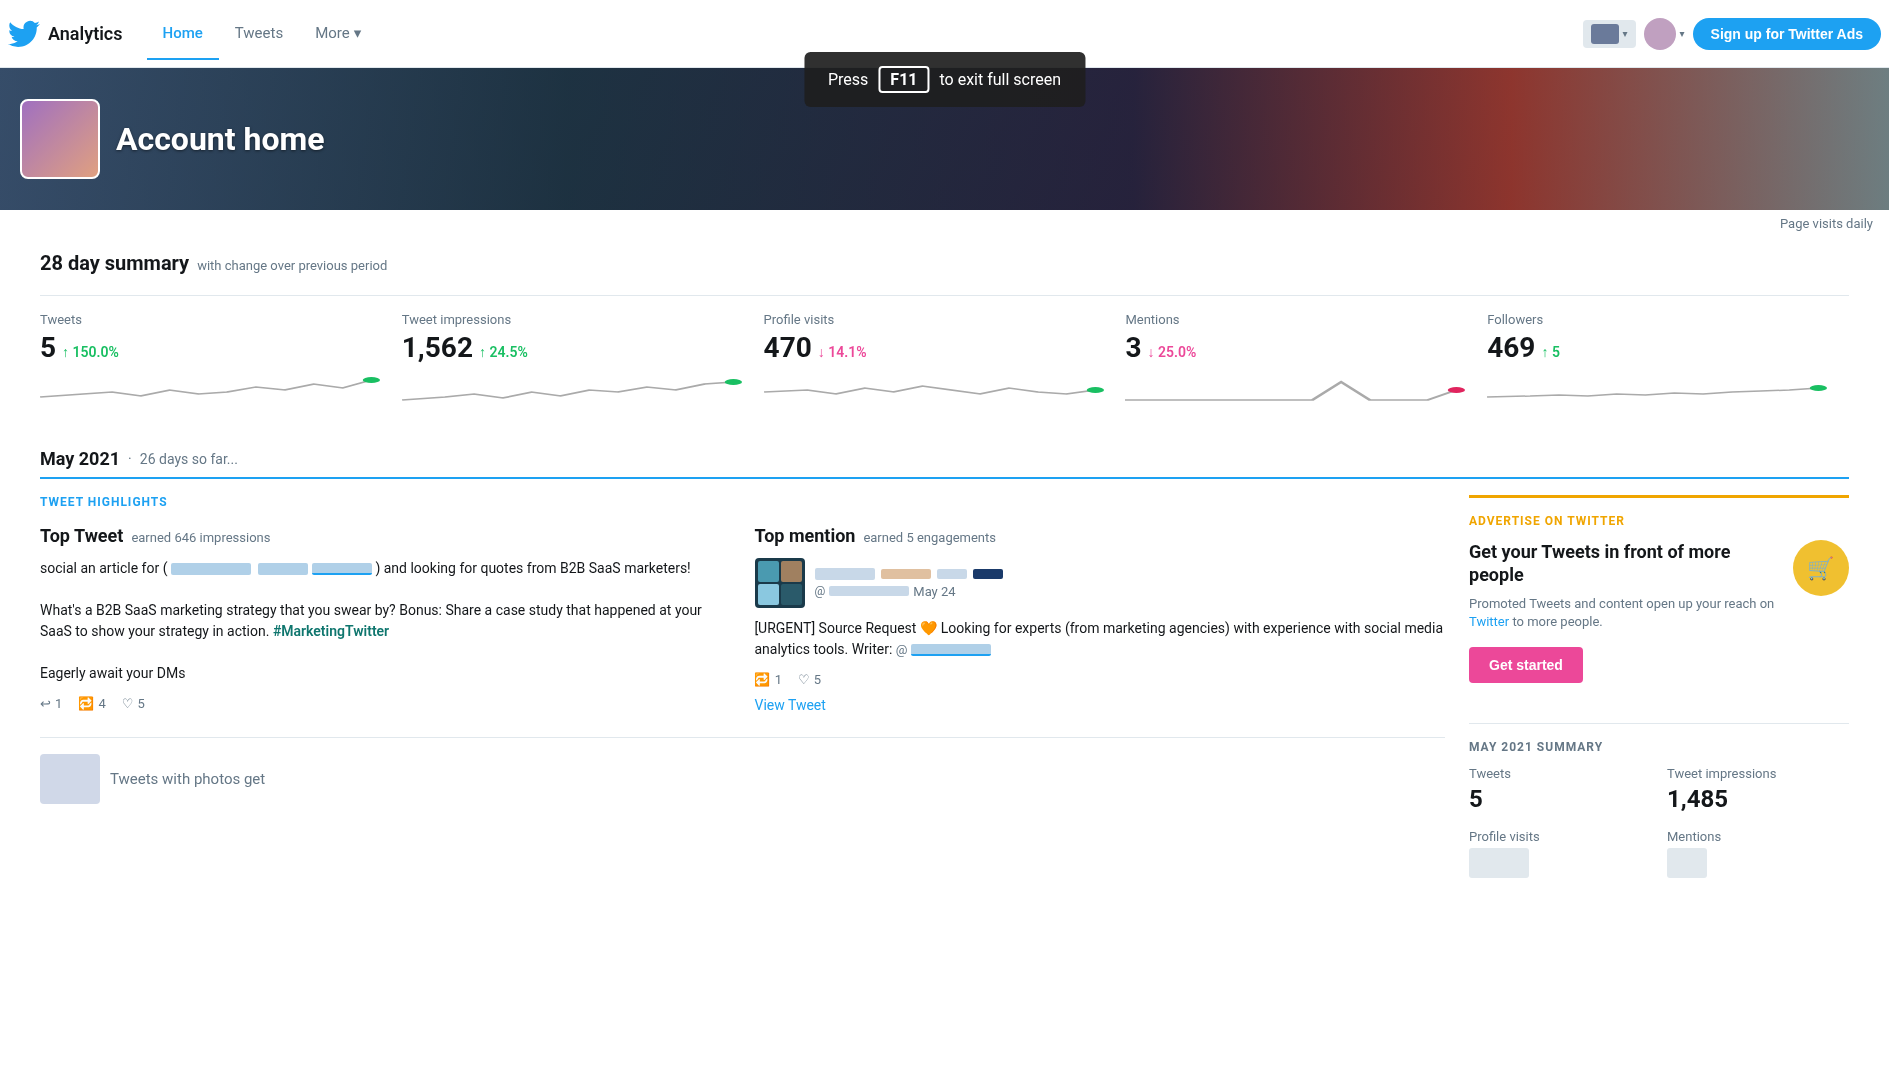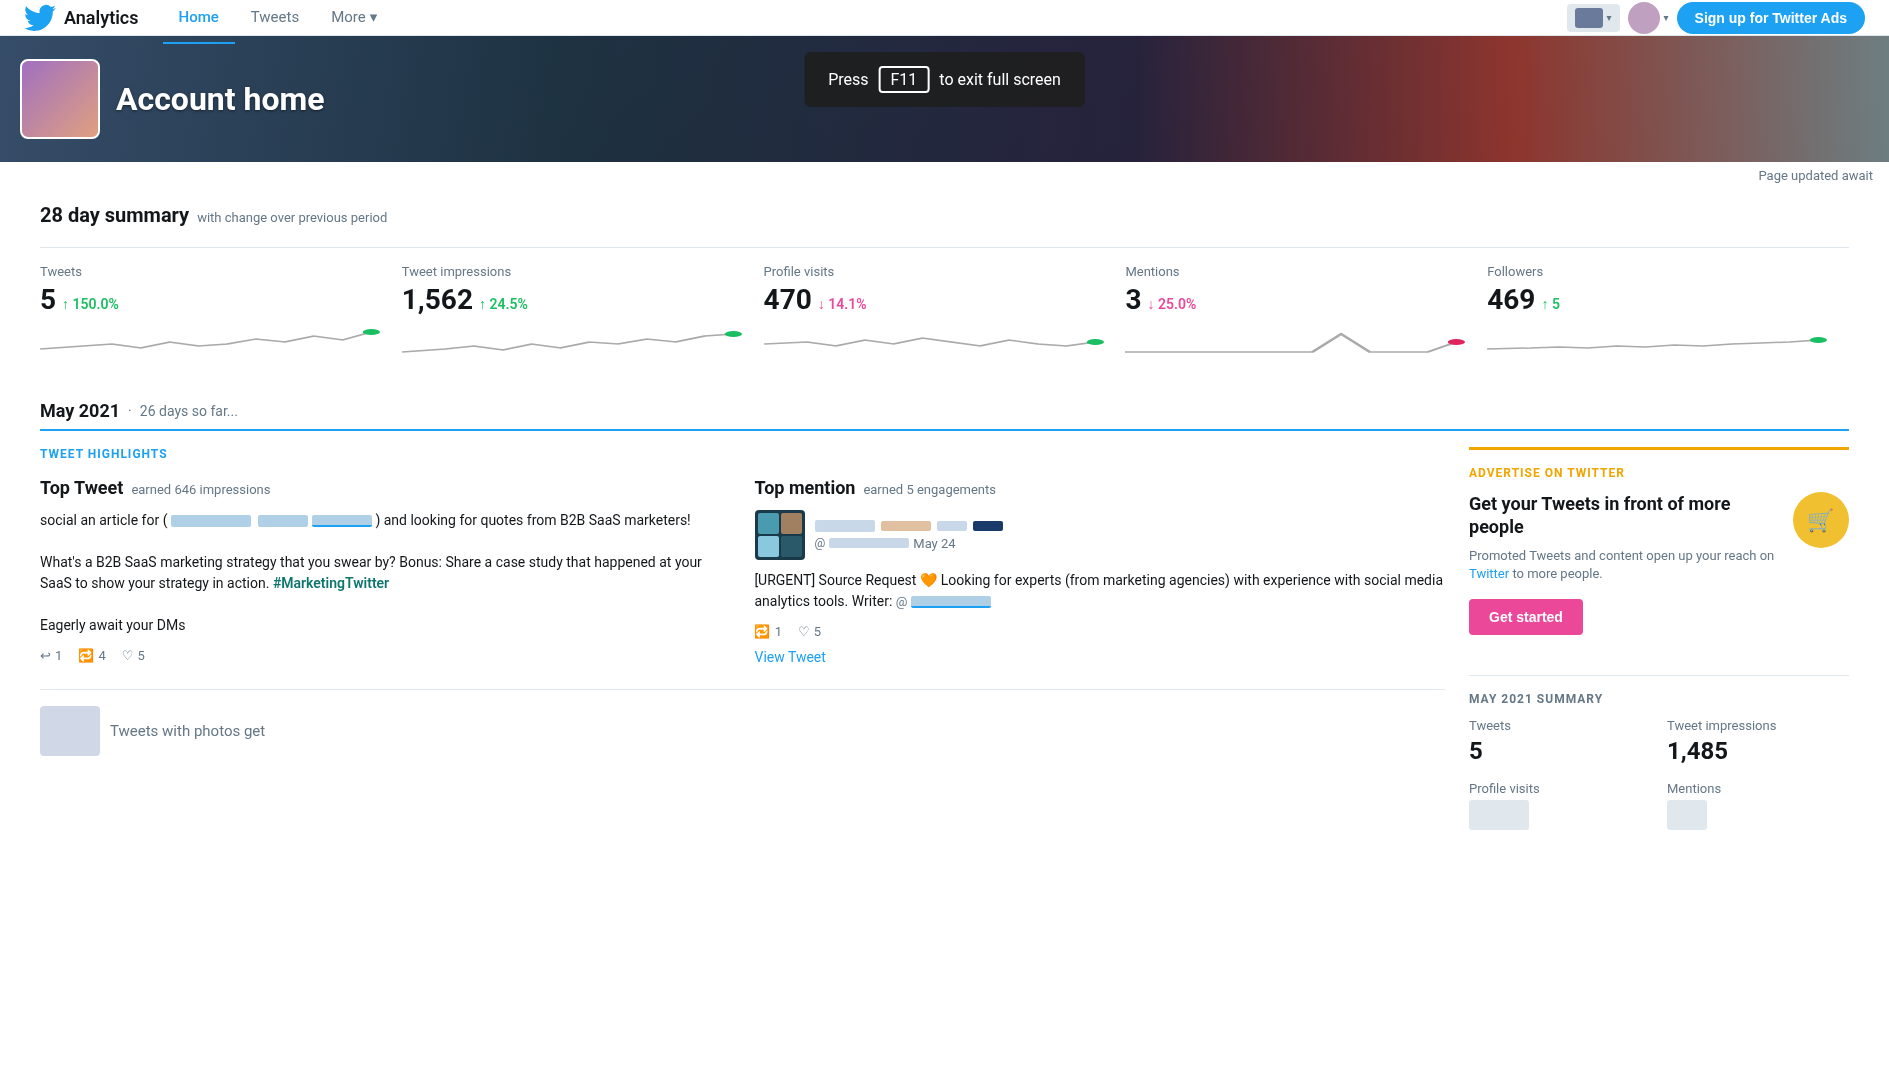--- a/index.html
+++ b/index.html
@@ -1,22 +1,22 @@
 <!DOCTYPE html>
 <html><head>
   <meta charset="utf-8">
   <style>
     * { box-sizing: border-box; margin: 0; padding: 0; }
     body { font-family: -apple-system, BlinkMacSystemFont, "Segoe UI", Roboto, Helvetica, Arial, sans-serif; background: #fff; color: #14171a; font-size: 14px; }
 
     
     .top-nav {
-      display: flex; align-items: center; height: 36px;
+      display: flex; align-items: center; height: 68px;
       border-bottom: 1px solid #e1e8ed;
-      padding: 0 24px;
+      padding: 0 8px;
       position: relative;
       z-index: 10;
       background: #fff;
     }
     .nav-logo { display: flex; align-items: center; gap: 8px; }
     .twitter-bird { width: 32px; height: 32px; fill: #1da1f2; }
     .nav-analytics { font-size: 18px; font-weight: 600; color: #14171a; margin-right: 24px; }
     .nav-links { display: flex; align-items: center; gap: 0; }
     .nav-link {
       padding: 0 16px; height: 52px; display: flex; align-items: center;
@@ -33,21 +33,21 @@
     .avatar-profile { width: 32px; height: 32px; border-radius: 50%; background: #c0a0c0; overflow: hidden; }
     .caret { font-size: 10px; color: #657786; }
     .sign-up-btn {
       background: #1da1f2; color: #fff; border: none; border-radius: 20px;
       padding: 8px 18px; font-size: 14px; font-weight: 600; cursor: pointer;
       white-space: nowrap;
     }
 
     
     .hero-banner {
-      position: relative; height: 126px; overflow: hidden;
+      position: relative; height: 142px; overflow: hidden;
       background: linear-gradient(135deg, #2c5364, #203a43, #0f2027);
     }
     .hero-banner-img {
       width: 100%; height: 100%;
       background: linear-gradient(90deg, #3a4a6b 0%, #1a2a3b 30%, #2a1a3b 60%, #c0392b 80%, #95a5a6 100%);
       opacity: 0.7;
     }
     .hero-content {
       position: absolute; top: 0; left: 0; right: 0; bottom: 0;
       display: flex; align-items: center; padding: 0 20px;
@@ -61,21 +61,21 @@
 
     
     .fullscreen-toast {
       position: absolute; top: 52px; left: 50%; transform: translateX(-50%);
       background: rgba(30,30,30,0.92); color: #fff; border-radius: 6px;
       padding: 14px 24px; display: flex; align-items: center; gap: 10px;
       font-size: 16px; z-index: 100; white-space: nowrap;
     }
     .f11-box {
       border: 2px solid #fff; border-radius: 4px; padding: 2px 10px;
-      font-weight: 400; font-size: 16px;
+      font-weight: 700; font-size: 16px;
     }
 
     
     .page-updated {
       text-align: right; color: #657786; font-size: 13px;
       padding: 6px 16px 0 16px;
     }
 
     
     .main-content { padding: 0 40px; }
@@ -211,21 +211,21 @@
 </div>
 
 <div class="hero-banner">
   <div class="hero-banner-img"></div>
   <div class="hero-content">
     <div class="account-thumb"></div>
     <h1 class="account-home-title">Account home</h1>
   </div>
 </div>
 
-<div class="page-updated">Page updated await</div>
+<div class="page-updated">Page visits daily</div>
 
 <div class="main-content">
 
   <div class="summary-section">
     <div style="display:flex;align-items:baseline;">
       <span class="summary-title">28 day summary</span>
       <span class="summary-subtitle">with change over previous period</span>
     </div>
     <div class="stats-grid">
 

